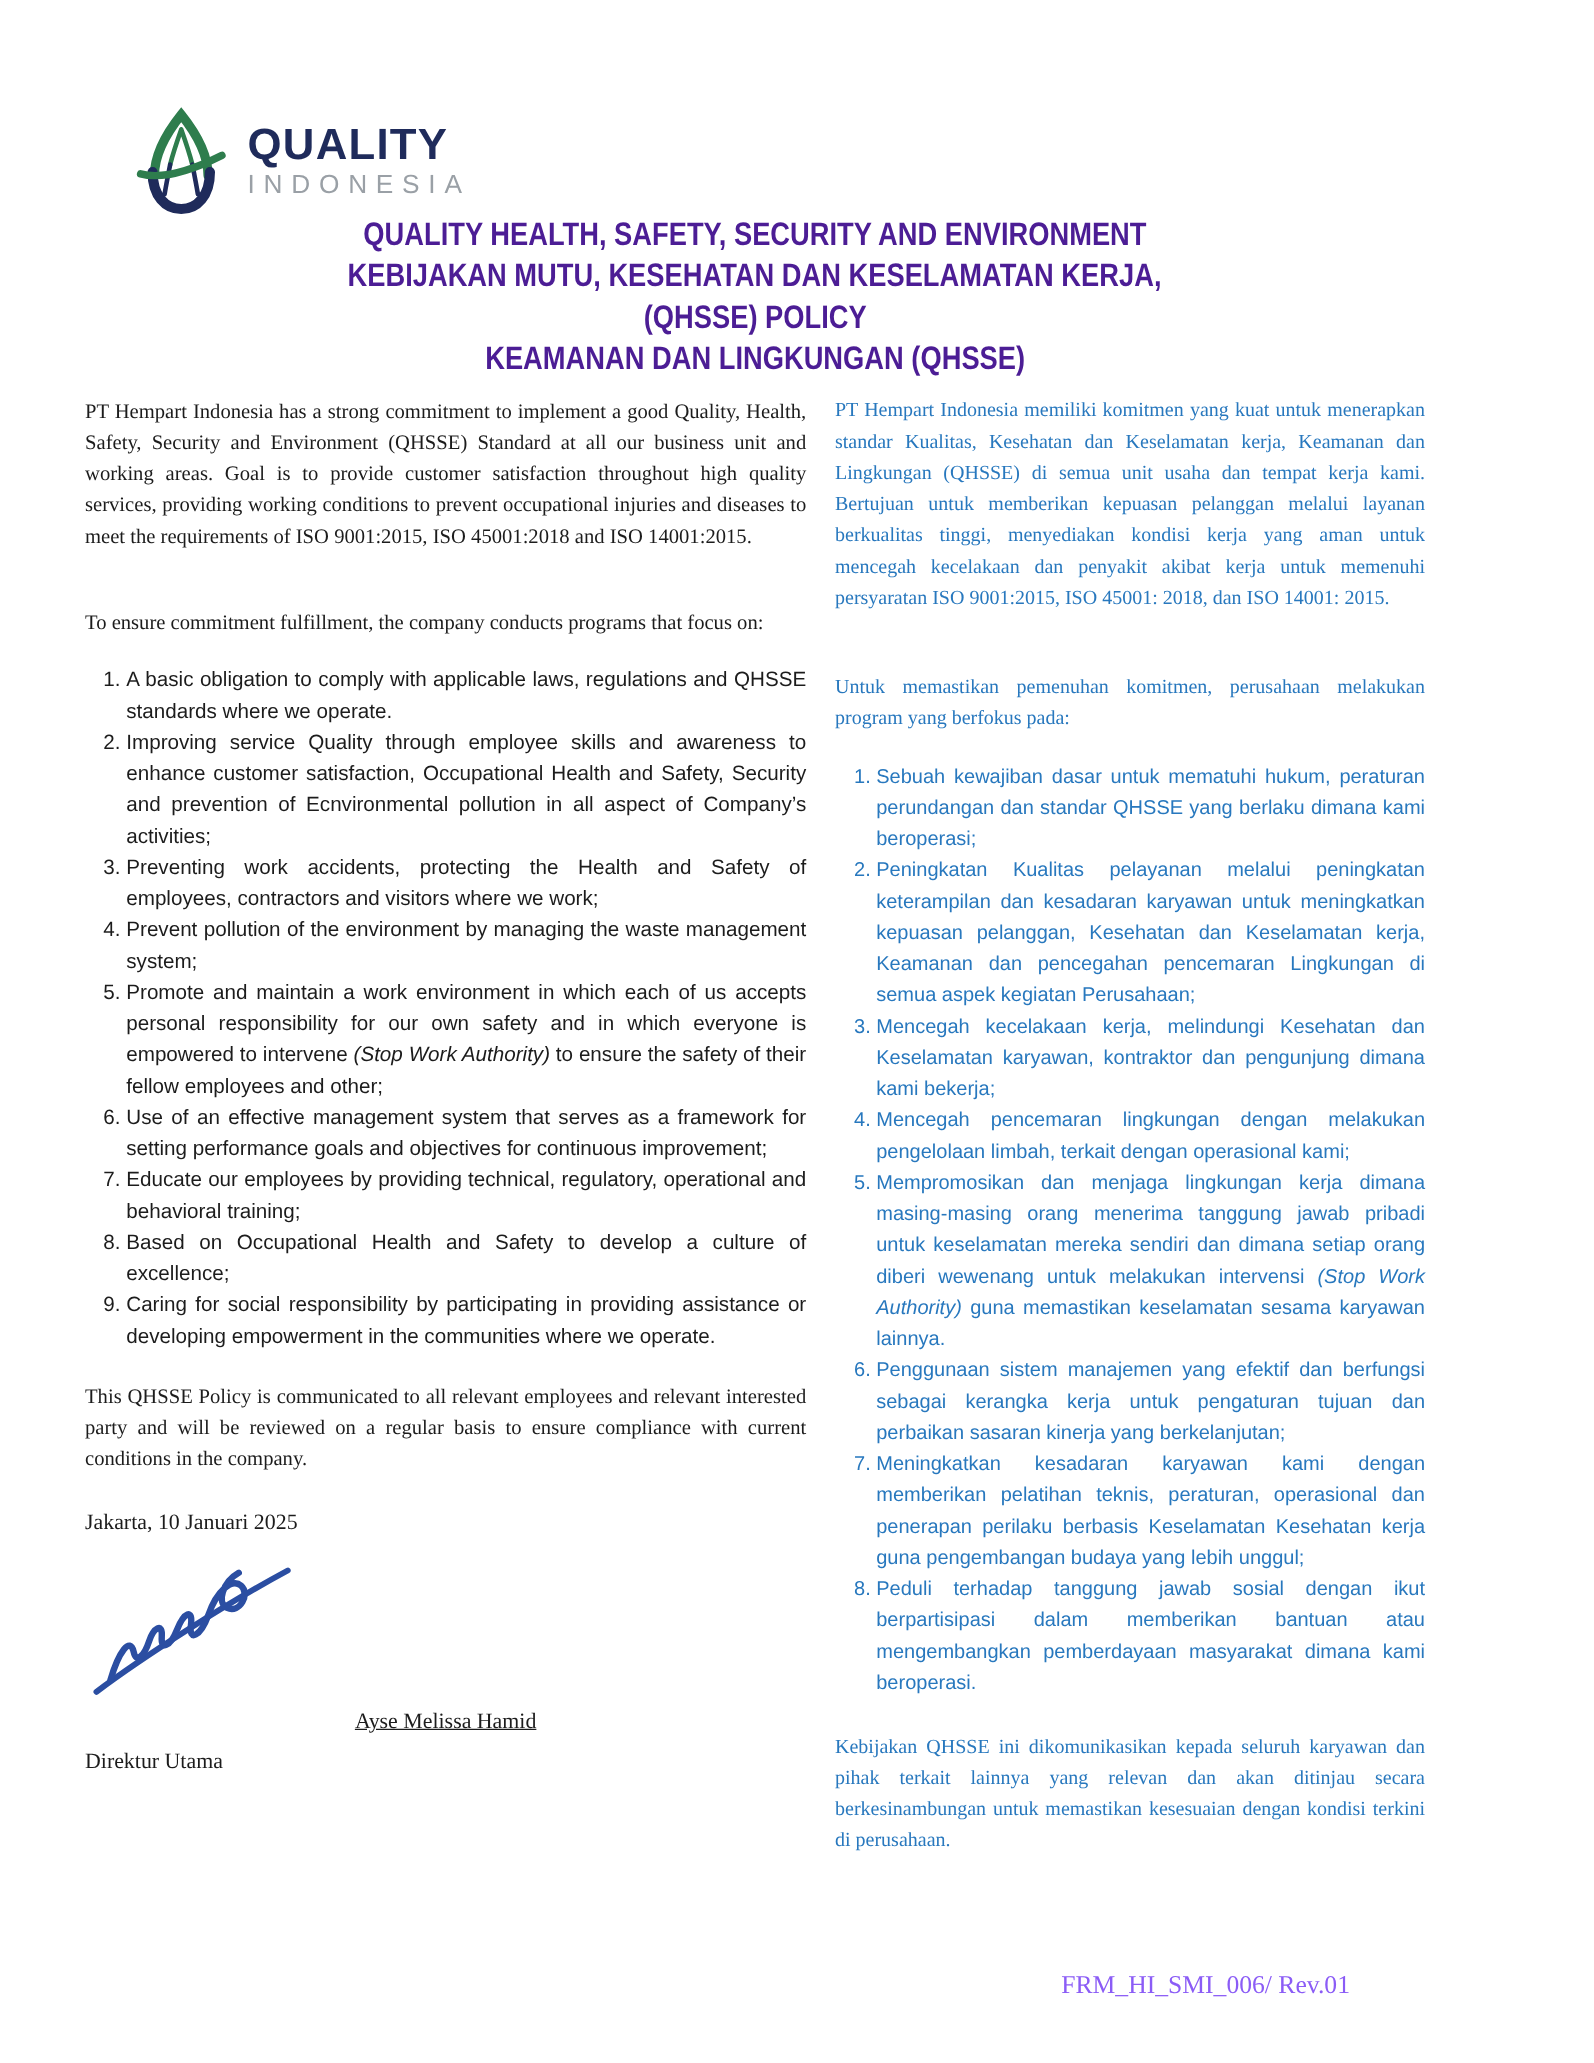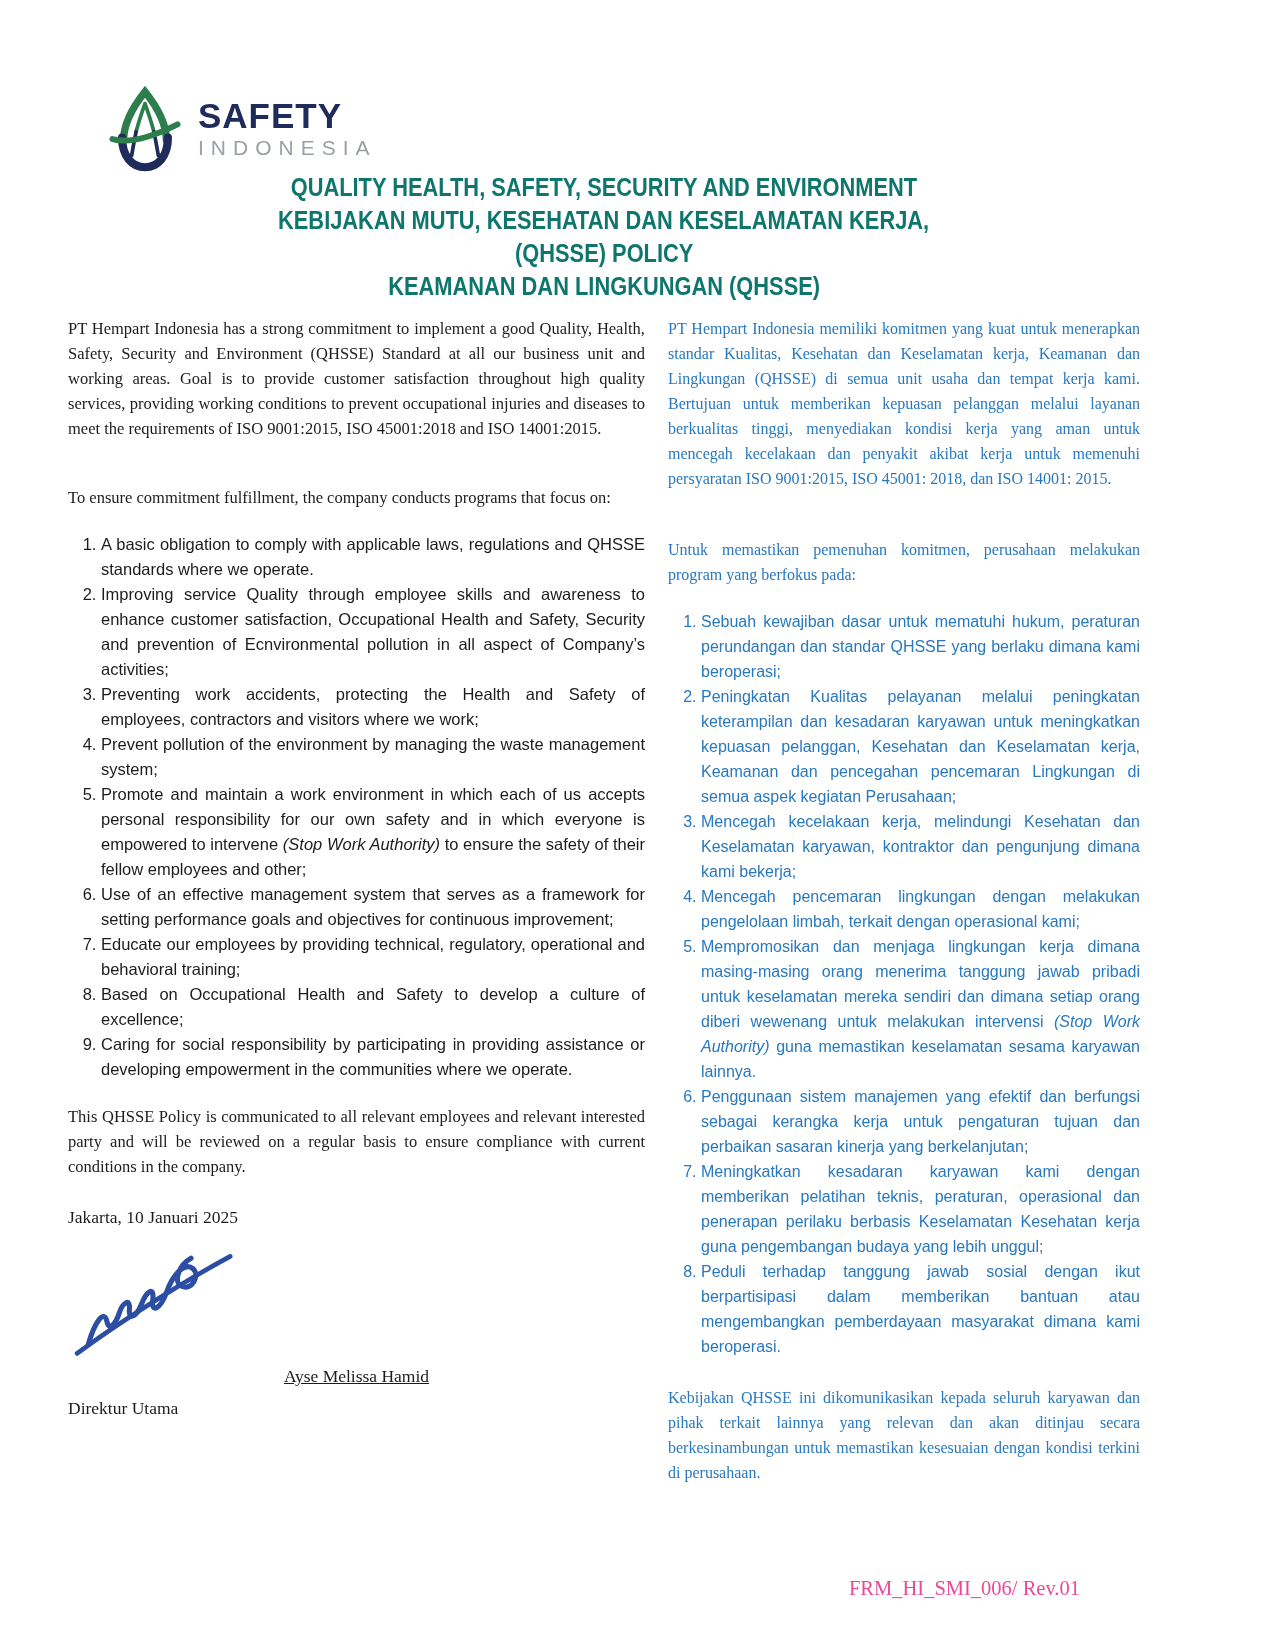--- a/index.html
+++ b/index.html
@@ -35,21 +35,21 @@
   .title-block {
     position: absolute;
     top: 171px; left: 68px; width: 1072px;
     text-align: center;
   }
   .title-line {
     display: block;
     font-weight: bold;
     font-size: 26px;
     line-height: 33px;
-    color: #0f766e;
+    color: #4c1d95;
     white-space: nowrap;
   }
   .title-line > span { display: inline-block; transform: scaleX(0.84); transform-origin: center; }
 
   
   .columns {
     position: absolute;
     top: 316px; left: 68px; width: 1072px;
     display: flex; gap: 23px;
   }
@@ -76,21 +76,21 @@
     font-size: 17.5px; text-decoration: underline;
     text-align: center; margin-top: 2px !important;
   }
   .signer-title { font-size: 17.5px; text-align: left; margin-top: 7px !important; }
 
   
   .doc-footer {
     position: absolute;
     top: 1577px; right: 195px;
     font-family: "Liberation Serif", serif;
-    font-size: 20.5px; color: #ec4899;
+    font-size: 20.5px; color: #8b5cf6;
   }
 </style>
 </head>
 <body>
 
 <div class="page" style="--body: #1c1c1c; --blue: #2878be; --navy: #1f2b5b; --green: #2e7d4d; --gray: #9aa0a6; --sig: #2b4ea2;">
 
   <div class="logo-row">
     <svg class="logo-mark" viewBox="0 0 100 118" aria-hidden="true">
 
@@ -98,21 +98,21 @@
 
       <path d="M19,72 C19,98 33,112 50,112 C67,112 81,98 81,72" fill="none" stroke="#1f2b5b" stroke-width="11" stroke-linecap="round"></path>
 
       <path d="M50,26 C45,40 41,52 38,64 M50,26 C55,40 59,52 62,64" fill="none" stroke="#2e7d4d" stroke-width="5" stroke-linecap="round"></path>
 
       <path d="M38,64 C36,74 34,84 32,96 M62,64 C64,74 66,84 68,96" fill="none" stroke="#1f2b5b" stroke-width="5" stroke-linecap="round"></path>
 
       <path d="M6,74 C28,80 58,72 94,54" fill="none" stroke="#2e7d4d" stroke-width="8" stroke-linecap="round"></path>
     </svg>
     <div class="brand-text">
-      <span class="brand-name">SAFETY</span>
+      <span class="brand-name">QUALITY</span>
       <span class="brand-sub">INDONESIA</span>
     </div>
   </div>
 
   <div class="title-block">
     <span class="title-line"><span>QUALITY HEALTH, SAFETY, SECURITY AND ENVIRONMENT</span></span>
     <span class="title-line"><span>KEBIJAKAN MUTU, KESEHATAN DAN KESELAMATAN KERJA,</span></span>
     <span class="title-line"><span>(QHSSE) POLICY</span></span>
     <span class="title-line"><span>KEAMANAN DAN LINGKUNGAN (QHSSE)</span></span>
   </div>

